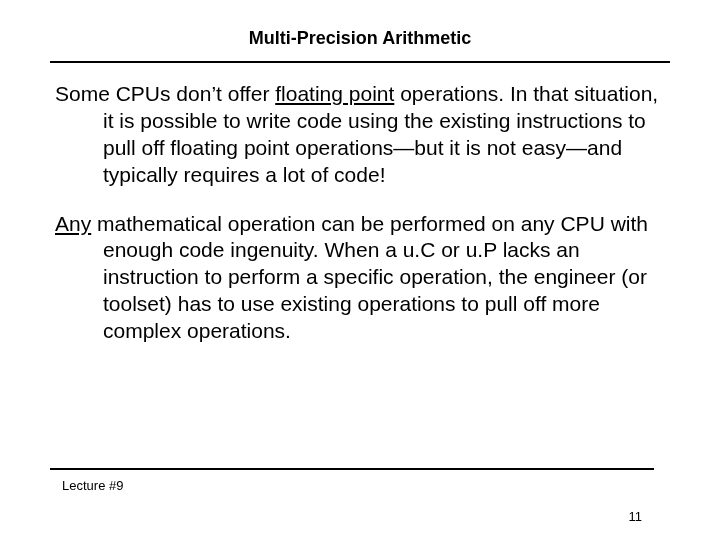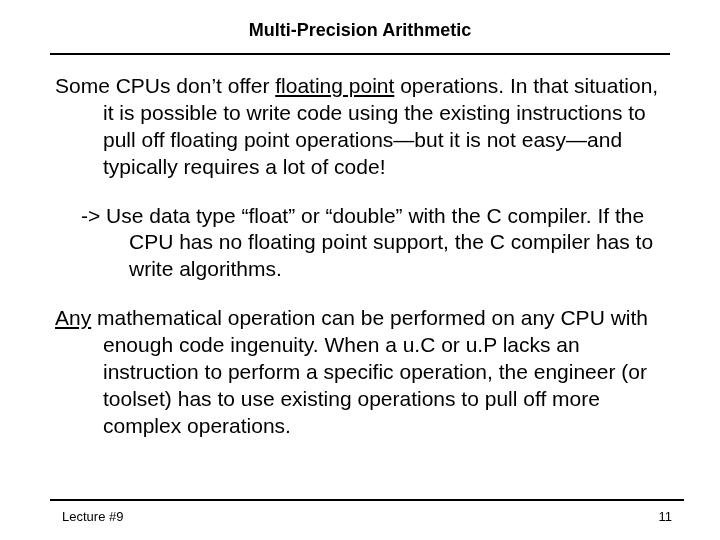--- a/index.html
+++ b/index.html
@@ -1,43 +1,42 @@
 <!DOCTYPE html>
 <html><head>
 <meta charset="utf-8">
 <style>
   * { margin: 0; padding: 0; box-sizing: border-box; }
   html, body { width: 720px; height: 540px; background: #fff; font-family: Arial, Helvetica, sans-serif; color: #000; }
   .slide { position: relative; width: 720px; height: 540px; padding: 20px 40px 0 40px; }
-  .title { text-align: center; font-weight: bold; font-size: 18px; margin: 0 0 12px 0; }
+  .title { text-align: center; font-weight: bold; font-size: 18px; margin: 8px 0 12px 0; }
   .hr { border: none; border-top: 2px solid #000; margin: 0 10px 18px 10px; }
   .content { padding: 0 15px; font-size: 21px; line-height: 1.28; }
   .para { margin-bottom: 22px; padding-left: 48px; text-indent: -48px; }
   .para.sub { padding-left: 74px; text-indent: -48px; margin-bottom: 22px; }
   .u { text-decoration: underline; }
-  .footer { position: absolute; left: 40px; right: 26px; bottom: 16px; }
+  .footer { position: absolute; left: 40px; right: 56px; bottom: 16px; }
   .footer .hr2 { border: none; border-top: 2px solid #000; margin: 0 10px 8px 10px; }
   .footer-row { display: flex; justify-content: space-between; align-items: flex-start; font-size: 13px; padding: 0 22px; }
   .footer-center { text-align: center; flex: 1; }
   .footer-left { min-width: 100px; text-align: left; }
-  .footer-right { min-width: 40px; text-align: right; }
+  .footer-right { min-width: 40px; text-align: right; margin-top: 31px; }
 </style>
 </head>
 <body>
 
 <div class="slide">
 
   <div class="title">Multi-Precision Arithmetic</div>
   <hr class="hr">
 
   <div class="content">
 
     <div class="para"><span>Some CPUs don’t offer </span><span class="u">floating point</span><span> operations.  In that situation, it is possible to write code using the existing instructions to pull off floating point operations—but it is not easy—and typically requires a lot of code!</span></div>
 
-    <div class="para sub"><span>-&gt; Use data type “float” or “double” with the C compiler.  If the CPU has no floating point support, the C compiler has to write algorithms.</span></div>
 
     <div class="para"><span class="u">Any</span><span> mathematical operation can be performed on any CPU with enough code ingenuity.  When a u.C or u.P lacks an instruction to perform a specific operation, the engineer (or toolset) has to use existing operations to pull off more complex operations.</span></div>
 
   </div>
 
   <div class="footer">
     <hr class="hr2">
     <div class="footer-row">
       <div class="footer-left">Lecture #9</div>
       <div class="footer-right">11</div>

